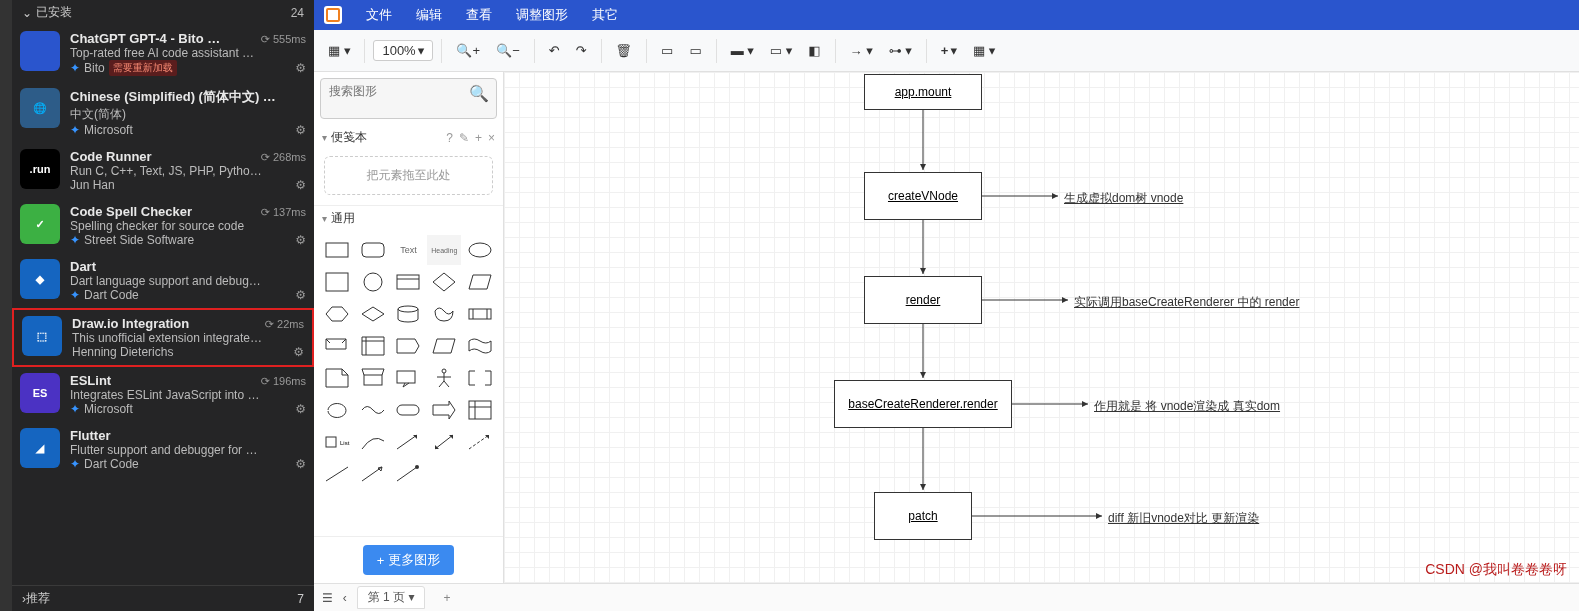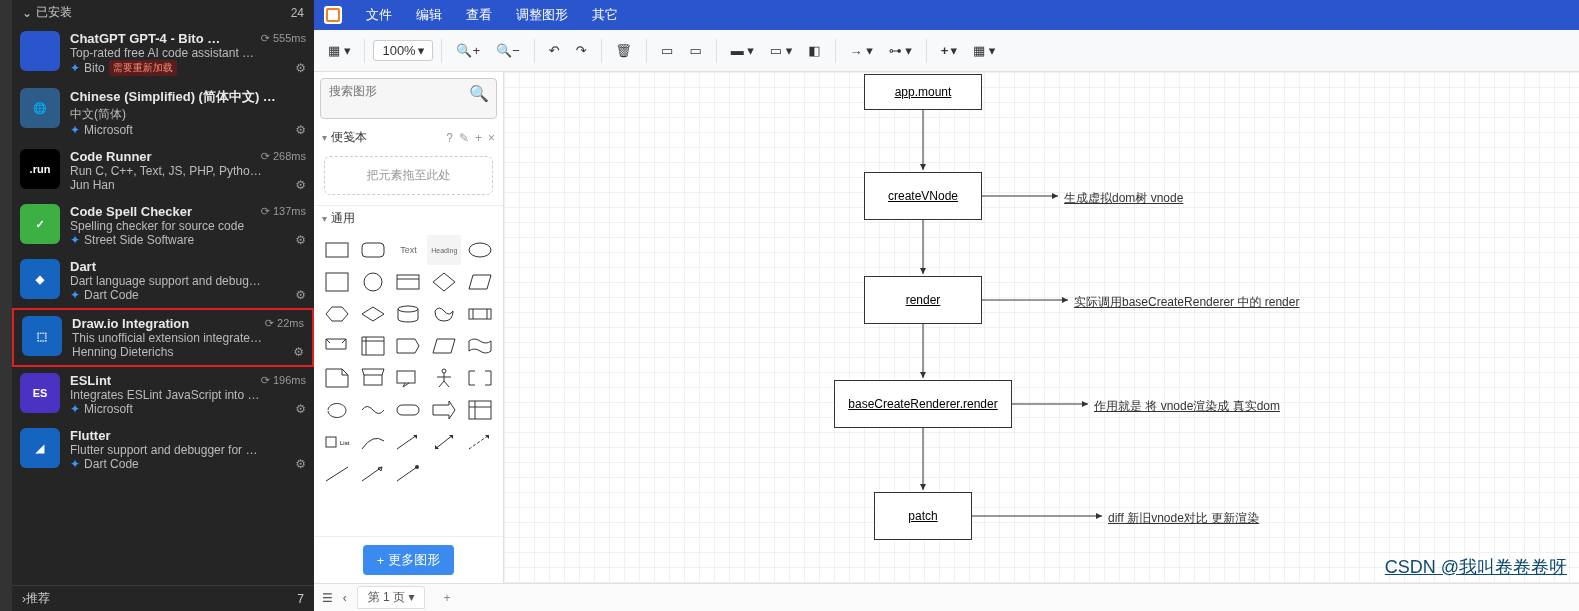--- a/index.html
+++ b/index.html
@@ -10,21 +10,21 @@
 .side-strip { position: absolute; left: 0; top: 0; width: 12px; height: 100%; background: #333333; }
 .sidebar-content { margin-left: 12px; height: 100%; display: flex; flex-direction: column; }
 .section-header { display: flex; align-items: center; padding: 4px 10px; font-size: 12px; color: #ccc; cursor: pointer; }
 .section-header .chev { margin-right: 4px; }
 .section-header .count { margin-left: auto; font-size: 12px; color: #bbb; }
 .ext-list { flex: 1; overflow: hidden; }
 .ext-item { display: flex; padding: 6px 8px; gap: 10px; position: relative; }
 .ext-item.highlighted { border: 2px solid #e02020; }
 .ext-icon { width: 40px; height: 40px; border-radius: 6px; flex-shrink: 0; display: flex; align-items: center; justify-content: center; font-size: 11px; font-weight: bold; color: #fff; }
 .ext-body { flex: 1; min-width: 0; }
-.ext-title-row { display: flex; align-items: center; gap: 6px; }
+.ext-title-row { display: flex; align-items: flex-end; gap: 6px; }
 .ext-title { font-weight: 600; color: #e8e8e8; white-space: nowrap; overflow: hidden; text-overflow: ellipsis; flex: 1; }
 .ext-time { font-size: 11px; color: #999; white-space: nowrap; }
 .ext-desc { color: #bbb; font-size: 12px; white-space: nowrap; overflow: hidden; text-overflow: ellipsis; }
 .ext-author-row { display: flex; align-items: center; gap: 4px; font-size: 12px; color: #bbb; }
 .ext-author-row .verified { color: #3794ff; font-size: 12px; }
 .ext-author-row .gear { margin-left: auto; color: #999; cursor: pointer; }
 .reload-badge { background: #5a1d1d; color: #f48771; font-size: 10px; padding: 1px 4px; border-radius: 2px; }
 .section-footer { display: flex; align-items: center; padding: 4px 10px; font-size: 12px; color: #ccc; border-top: 1px solid #3a3a3a; }
 .section-footer .count { margin-left: auto; }
 
@@ -62,21 +62,21 @@
   background-size: 15px 15px, 15px 15px, 75px 75px, 75px 75px;
 }
 .flownode { position: absolute; border: 1px solid #333; background: #fff; display: flex; align-items: center; justify-content: center; font-size: 12px; padding: 8px; text-align: center; text-decoration: underline; }
 .flowarrow { position: absolute; }
 .flowlabel { position: absolute; font-size: 12px; color: #333; white-space: nowrap; text-decoration: underline; }
 
 .statusbar { height: 28px; border-top: 1px solid #e0e0e0; display: flex; align-items: center; padding: 0 8px; gap: 10px; font-size: 12px; background: #fafafa; color: #555; }
 .page-tab { border: 1px solid #ddd; padding: 2px 10px; border-radius: 3px 3px 0 0; background: #fff; cursor: pointer; }
 .plus-tab { cursor: pointer; color: #888; padding: 2px 8px; }
 
-.watermark { position: absolute; right: 12px; bottom: 4px; color: #0c4a6e; font-size: 18px; text-decoration: underline; }
+.watermark { position: absolute; right: 12px; bottom: 4px; color: #b91c1c; font-size: 14px; }
 </style>
 </head>
 <body>
 
 <div class="sidebar">
   <div class="side-strip"></div>
   <div class="sidebar-content">
     <div class="section-header">
       <span class="chev">⌄</span>
       <span>已安装</span>

